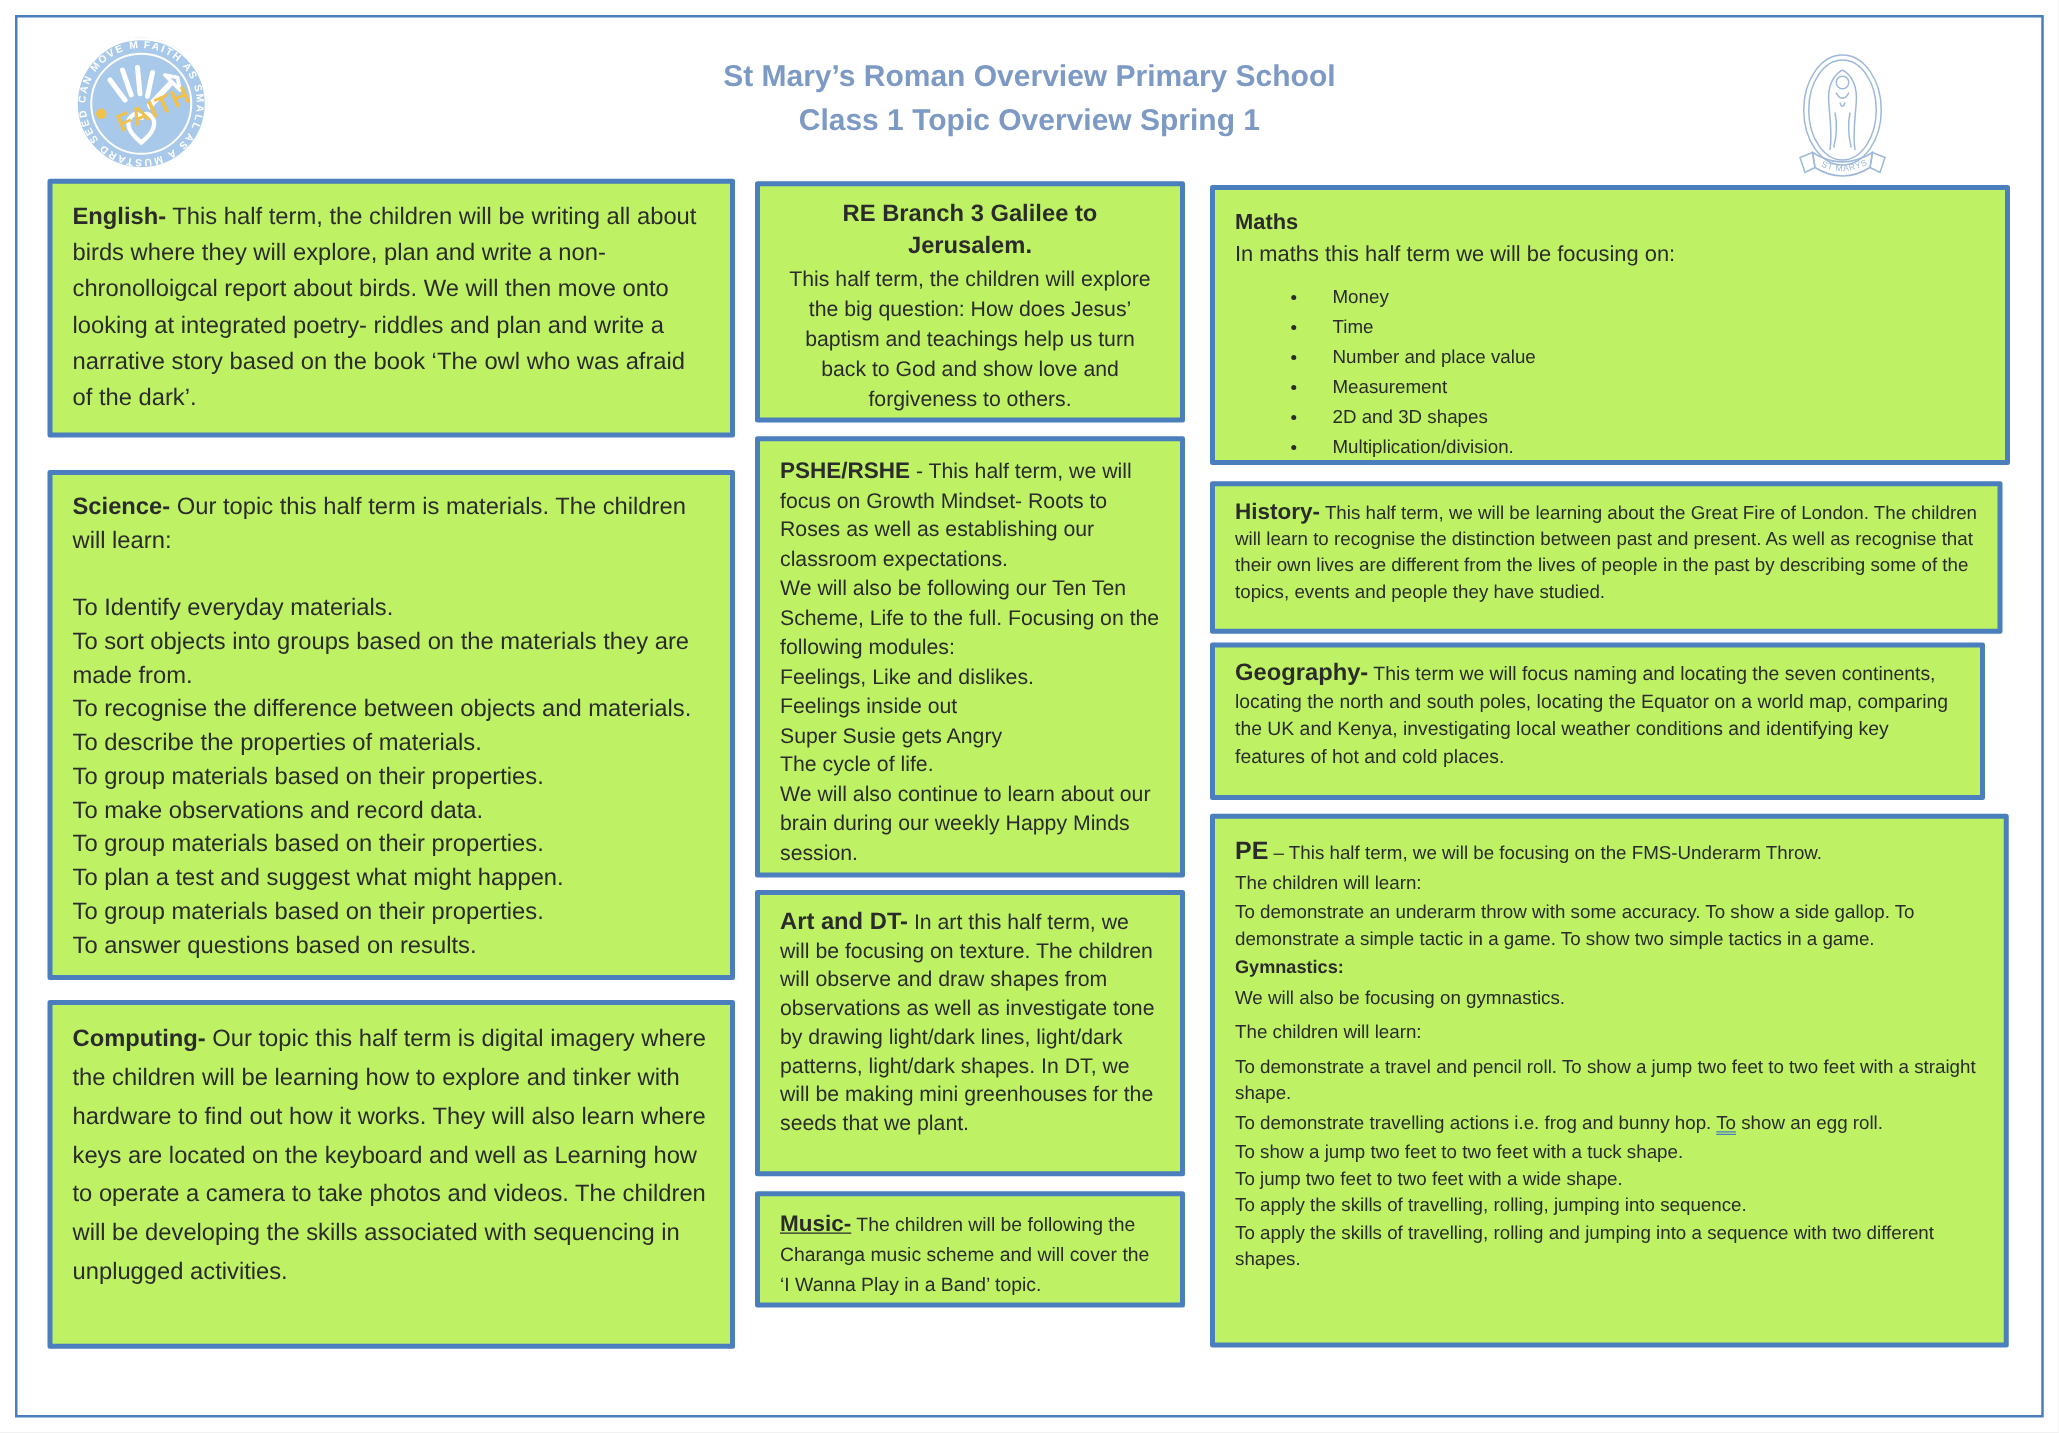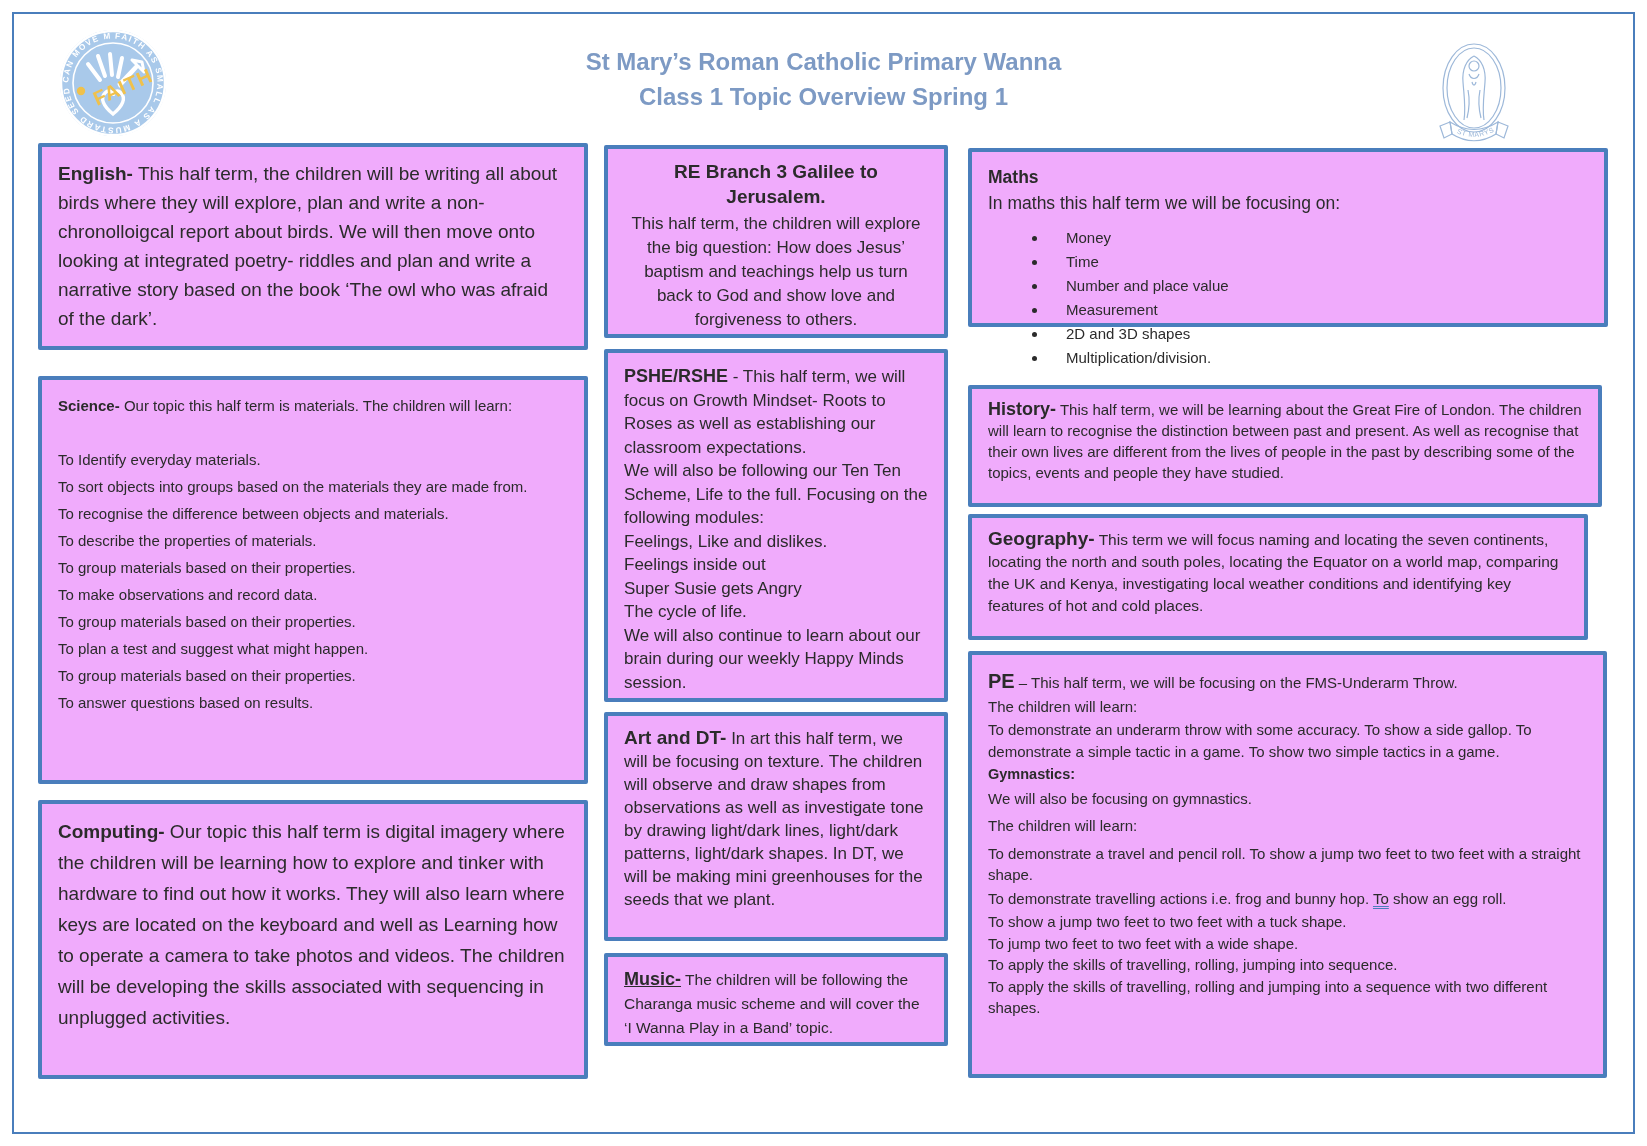--- a/index.html
+++ b/index.html
@@ -28,42 +28,42 @@
     position:absolute;left:250px;right:250px;top:116px;
     text-align:center;
     color:#9dc3e6;
     font-weight:bold;font-style:italic;
     font-size:21px;
   }
   .faith-badge{position:absolute;left:58px;top:28px;width:110px;height:110px;}
   .school-crest{position:absolute;left:1428px;top:38px;width:92px;height:122px;}
   
   .box{
-    position:absolute;background:#f0abfc;
+    position:absolute;background:#bef264;
     border:4px solid #4a7ebc;border-radius:2px;
     padding:12px 16px;box-sizing:border-box;
   }
   .h{font-weight:bold;}
   .ml{white-space:pre-line;}
   
   .box-english{left:38px;top:143px;width:550px;height:207px;font-size:19px;line-height:29px;}
-  .box-science{left:38px;top:376px;width:550px;height:408px;font-size:15px;line-height:27px;}
+  .box-science{left:38px;top:376px;width:550px;height:408px;font-size:19px;line-height:27px;}
   .box-science .ml{margin-top:27px;}
   .box-computing{left:38px;top:800px;width:550px;height:279px;font-size:19px;line-height:31px;}
   
   .box-re{left:604px;top:145px;width:344px;height:193px;text-align:center;font-size:17px;line-height:24px;padding-top:10px;}
   .box-re .re-title{font-size:19px;line-height:25px;font-weight:bold;margin:0 10px 3px 10px;}
   .box-pshe{left:604px;top:349px;width:344px;height:353px;font-size:17px;line-height:23.5px;}
   .box-artdt{left:604px;top:712px;width:344px;height:229px;font-size:17px;line-height:23px;padding-top:10px;}
   .box-artdt .h{font-size:19px;}
   .box-music{left:604px;top:953px;width:344px;height:93px;font-size:15.5px;line-height:24px;padding-top:10px;}
   .box-music .h{font-size:18px;text-decoration:underline;}
   .box-pshe .h{font-size:18px;}
   
-  .box-maths{left:968px;top:148px;width:640px;height:179px;font-size:17.5px;line-height:26px;}
+  .box-maths{left:968px;top:148px;width:640px;height:224px;font-size:17.5px;line-height:26px;}
   .box-maths ul{margin:13px 0 0 60px;padding:0;font-size:15px;line-height:17px;}
   .box-maths li{margin-bottom:7px;padding-left:18px;}
   .box-history{left:968px;top:385px;width:634px;height:122px;font-size:15px;line-height:21px;padding-top:10px;}
   .box-history .h{font-size:18px;}
   .box-geo{left:968px;top:514px;width:620px;height:126px;font-size:15.5px;line-height:22px;padding-top:10px;}
   .box-geo .h{font-size:19px;text-align:right;}
   .box-pe{left:968px;top:651px;width:639px;height:427px;font-size:15px;line-height:21.5px;padding-top:16px;}
   .box-pe .h{font-size:20px;}
   .box-pe p{margin:0 0 2px 0;}
   .box-pe p.sp{margin-top:6px;}
@@ -105,21 +105,21 @@
       <path d="M 62 58 L 80 38 L 86 44 L 84 34 L 74 32 L 79 37 L 61 56 Z" fill="none" stroke="#ffffff" stroke-width="3" stroke-linejoin="round"></path>
 
       <path d="M 55 86 C 45 78 42 70 47 65 C 51 61 55 64 55 68 C 55 64 59 61 63 65 C 68 70 65 78 55 86 Z" fill="none" stroke="#ffffff" stroke-width="3.4"></path>
 
       <circle cx="23" cy="63" r="4.2" fill="#f0c14b"></circle>
       <text class="badge-faith-word" x="33" y="70" transform="rotate(-24 55 60)">FAITH</text>
     </svg>
   </div>
 
   <div class="hdr-title">
-    <div>St Mary’s Roman Catholic Primary Wanna</div>
+    <div>St Mary’s Roman Overview Primary School</div>
     <div>Class 1 Topic Overview Spring 1</div>
   </div>
 
   <div class="school-crest">
     <svg viewBox="0 0 92 122" width="92" height="122">
       <ellipse class="crest-line" cx="46" cy="50" rx="31" ry="44"></ellipse>
       <ellipse class="crest-line" cx="46" cy="50" rx="27" ry="40" stroke-width="0.8"></ellipse>
 
       <g class="crest-line" stroke-width="1">
         <path d="M 46 18 C 38 22 34 32 35 44 C 36 58 38 70 36 82"></path>

